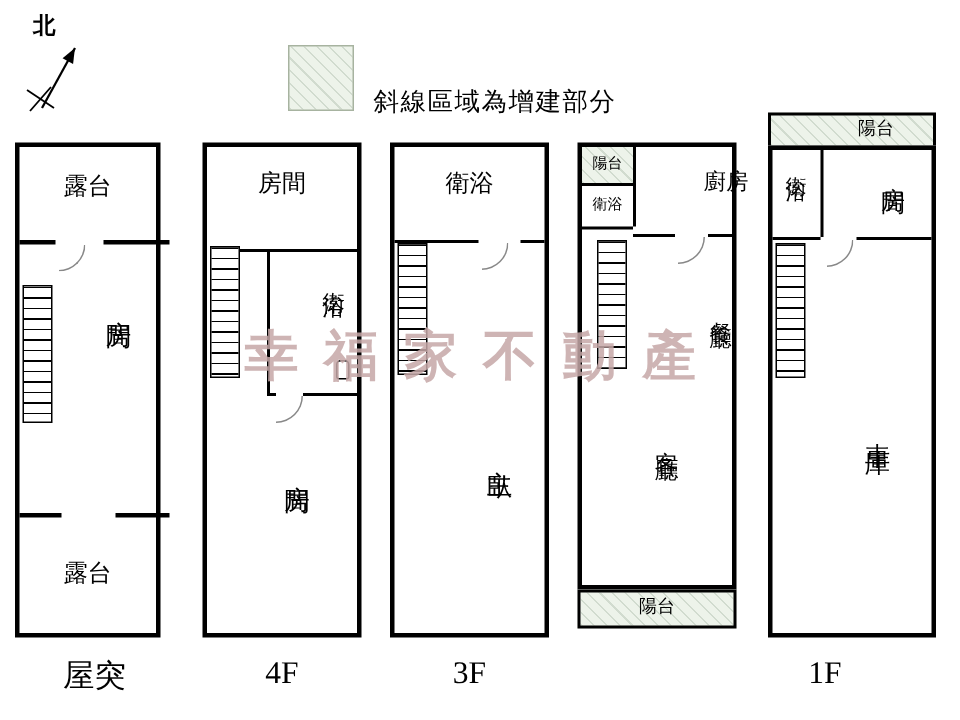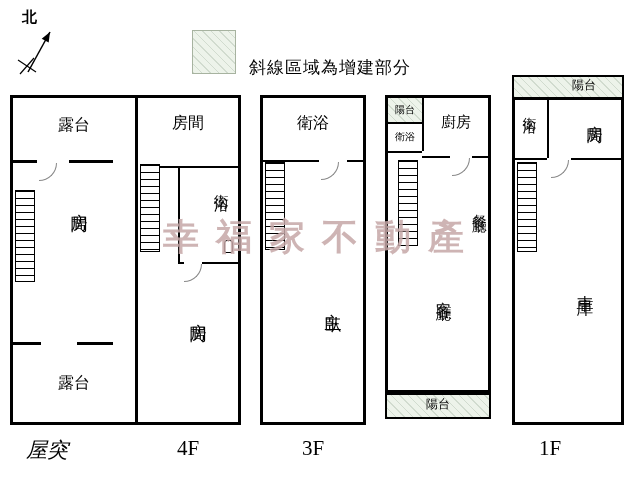--- a/index.html
+++ b/index.html
@@ -66,21 +66,21 @@
     <polygon points="36,10 34.7,20.6 27.7,16.8" fill="#000"></polygon>
     <line x1="4" y1="38" x2="22" y2="50" stroke="#000" stroke-width="1.2"></line>
     <line x1="6" y1="52" x2="20" y2="36" stroke="#000" stroke-width="1.2"></line>
   </svg>
 
   <div class="legend-box added"></div>
   <div class="legend-text">斜線區域為增建部分</div>
 
   <div class="watermark">幸福家不動產</div>
 
-  <div class="panel" style="left:10px; top:95px; width:128px; height:330px;">
+  <div class="panel" style="left:10px; top:95px; width:97px; height:330px;">
     <div class="w" style="left:0; top:62px; width:24px; height:3px;"></div>
     <div class="w" style="left:56px; top:62px; width:44px; height:3px;"></div>
     <div class="arc" style="left:26px; top:65px;"></div>
     <div class="w" style="left:0; top:244px; width:28px; height:3px;"></div>
     <div class="w" style="left:64px; top:244px; width:36px; height:3px;"></div>
     <div class="stairs" style="left:2px; top:92px; width:20px; height:92px;"></div>
     <div class="lbl hcenter room" style="top:18px;">露台</div>
     <div class="lbl vtext room" style="left:56px; top:102px; font-size:17px;">房間</div>
     <div class="lbl hcenter room" style="top:276px;">露台</div>
   </div>
@@ -107,21 +107,21 @@
     <div class="lbl vtext room" style="left:60px; top:202px; font-size:17px;">主臥</div>
   </div>
 
   <div class="panel" style="left:385px; top:95px; width:106px; height:298px;">
     <div class="added" style="position:absolute; left:0; top:0; width:34px; height:24px;"></div>
     <div class="w" style="left:34px; top:0; width:2px; height:53px;"></div>
     <div class="w" style="left:0; top:24px; width:34px; height:2px;"></div>
     <div class="w" style="left:0; top:53px; width:34px; height:2px;"></div>
     <div class="lbl room-sm" style="left:0; top:6px; width:34px; text-align:center;">陽台</div>
     <div class="lbl room-sm" style="left:0; top:33px; width:34px; text-align:center;">衛浴</div>
-    <div class="lbl room" style="left:36px; top:16px; width:64px; text-align:center; font-size:15px;">廚房</div>
+    <div class="lbl room" style="left:36px; top:16px; width:64px; text-align:center; font-size:15px;padding-left:28px;">廚房</div>
     <div class="w" style="left:34px; top:58px; width:28px; height:2px;"></div>
     <div class="w" style="left:84px; top:58px; width:16px; height:2px;"></div>
     <div class="arc" style="left:64px; top:60px;"></div>
     <div class="stairs" style="left:10px; top:62px; width:20px; height:86px;"></div>
     <div class="lbl vtext room" style="left:82px; top:104px; font-size:15px;">餐廳</div>
     <div class="lbl vtext room" style="left:46px; top:190px; font-size:16px;">客廳</div>
   </div>
   <div class="strip added" style="left:385px; top:393px; width:106px; height:26px;">
     <div class="lbl hcenter" style="top:3px; font-size:12px;">陽台</div>
   </div>
@@ -133,18 +133,18 @@
     <div class="w" style="left:32px; top:0; width:2px; height:58px;"></div>
     <div class="w" style="left:0; top:58px; width:32px; height:2px;"></div>
     <div class="w" style="left:56px; top:58px; width:50px; height:2px;"></div>
     <div class="arc" style="left:36px; top:60px;"></div>
     <div class="lbl vtext room" style="left:6px; top:6px; font-size:14px;">衛浴</div>
     <div class="lbl vtext room" style="left:70px; top:12px; font-size:16px;">房間</div>
     <div class="stairs" style="left:2px; top:62px; width:20px; height:90px;"></div>
     <div class="lbl vtext room" style="left:60px; top:182px; font-size:17px;">車庫</div>
   </div>
 
-  <div class="floor-label" style="left:2px;font-style:italic;">屋突</div>
+  <div class="floor-label" style="left:18px;">屋突</div>
   <div class="floor-label" style="left:143px;">4F</div>
   <div class="floor-label" style="left:268px;text-align:center;">3F</div>
   <div class="floor-label" style="left:505px;">1F</div>
 
 </div>
 
 </body></html>

